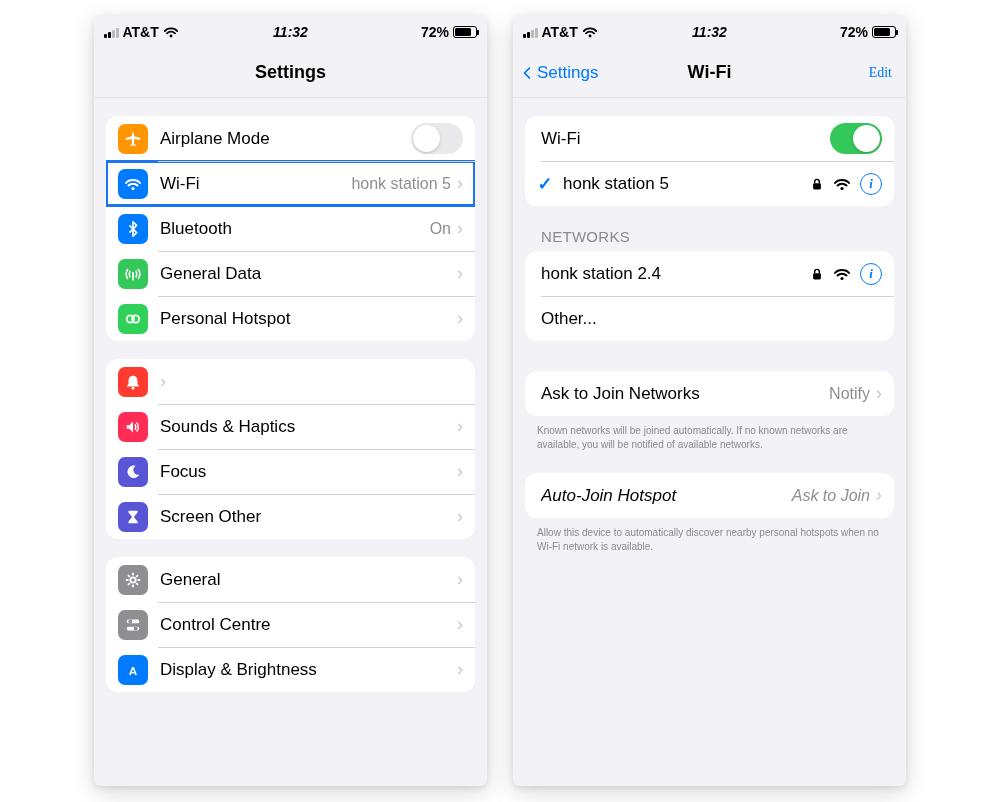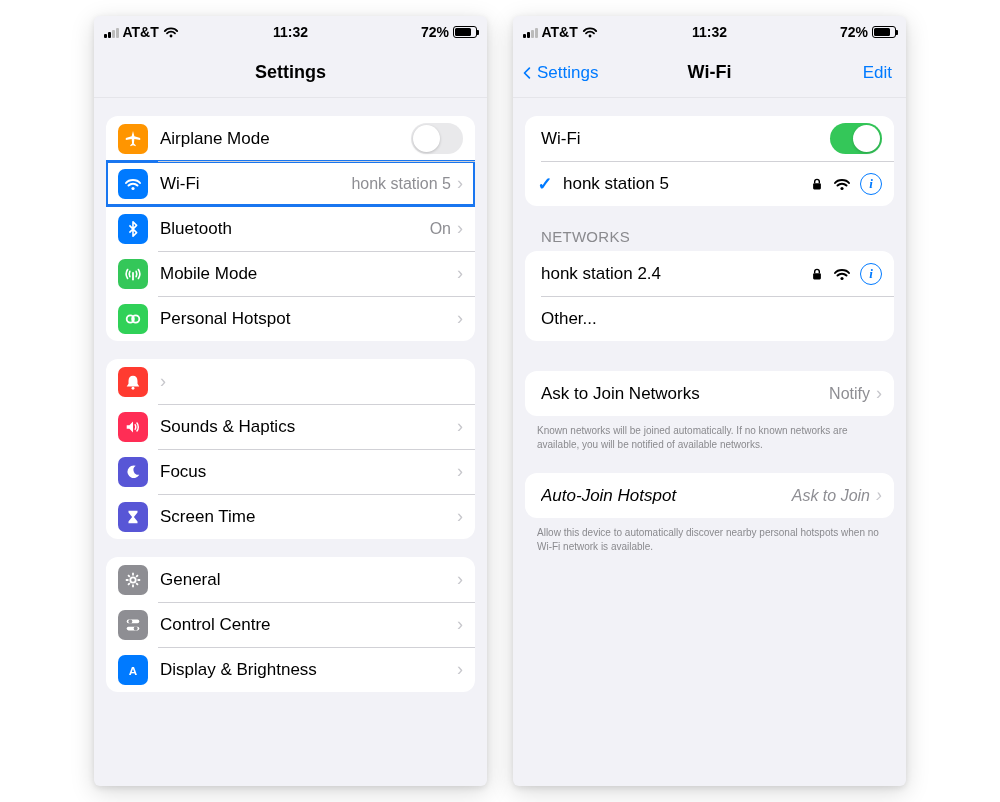--- a/index.html
+++ b/index.html
@@ -12,35 +12,35 @@
     border-radius: 6px;
     box-shadow: 0 6px 25px rgba(0,0,0,0.15), 0 2px 6px rgba(0,0,0,0.1);
     overflow: hidden;
     position: relative;
     display: flex; flex-direction: column;
   }
 
   
   .statusbar { height: 32px; display:flex; align-items:center; justify-content:space-between; padding: 0 10px; font-size:14px; font-weight:600; background:#f2f2f7; }
   .sb-left, .sb-right { display:flex; align-items:center; gap:4px; }
-  .sb-center { position:absolute; left:0; right:0; text-align:center; pointer-events:none; font-weight:600; font-size:14px;}
+  .sb-center { position:absolute; left:0; right:0; text-align:center; pointer-events:none; font-weight:600; font-size:14px;font-style:italic;}
   .sig-bars { display:flex; align-items:flex-end; gap:1.5px; height:11px; }
   .sig-bars span { width:2.5px; background:#000; border-radius:1px; }
   .sig-bars span:nth-child(1){height:4px;} .sig-bars span:nth-child(2){height:6px;}
   .sig-bars span:nth-child(3){height:8px; background:#bbb;} .sig-bars span:nth-child(4){height:10px; background:#bbb;}
   .battery { display:inline-flex; align-items:center; gap:2px; }
   .battery .shell { width:24px; height:12px; border:1px solid #000; border-radius:3px; position:relative; }
   .battery .shell::after{content:''; position:absolute; right:-3px; top:3px; width:2px; height:5px; background:#000; border-radius:0 1px 1px 0;}
   .battery .fill { position:absolute; left:1px; top:1px; bottom:1px; width:72%; background:#000; border-radius:1.5px;}
 
   
   .navbar { height:50px; display:flex; align-items:center; justify-content:center; position:relative; background:#f2f2f7; border-bottom:0.5px solid rgba(0,0,0,0.05);}
   .nav-title { font-size:18px; font-weight:600; }
   .nav-back { position:absolute; left:8px; display:flex; align-items:center; color:#007aff; font-size:17px; gap:2px;}
-  .nav-edit { position:absolute; right:14px; color:#007aff; font-size:17px; }
+  .nav-edit { position:absolute; right:14px; color:#007aff; font-size:14px;font-family:Liberation Serif, serif; }
 
   .scroll { flex:1; overflow:hidden; padding-bottom:16px; }
 
   
   .group { margin: 18px 12px 0 12px; background:#fff; border-radius:12px; overflow:hidden; }
   .row { display:flex; align-items:center; min-height:45px; padding: 6px 12px 6px 12px; position:relative; }
   .row + .row::before { content:''; position:absolute; left:52px; right:0; top:0; height:0.5px; background:#d1d1d6; }
   .row.no-icon + .row::before { left:16px; }
   .row .icon { width:30px; height:30px; border-radius:7px; margin-right:12px; display:flex; align-items:center; justify-content:center; flex-shrink:0; }
   .row .label { font-size:17px; color:#000; flex:1; white-space:nowrap; overflow:hidden; text-overflow:ellipsis;}
@@ -159,21 +159,21 @@
             <svg width="18" height="18" viewBox="0 0 20 20">
                 <g stroke="#fff" stroke-width="1.8" fill="none" stroke-linecap="round">
                   <path d="M4 5 C 2 8 2 12 4 15"></path>
                   <path d="M16 5 C 18 8 18 12 16 15"></path>
                   <path d="M6.5 7 C 5.5 9 5.5 11 6.5 13"></path>
                   <path d="M13.5 7 C 14.5 9 14.5 11 13.5 13"></path>
                 </g>
                 <rect x="9" y="8" width="2" height="9" fill="#fff"></rect>
               </svg>
           </div>
-          <div class="label">Mobile Mode</div>
+          <div class="label">General Data</div>
           <div class="chev">›</div>
         </div>
         <div class="row">
           <div class="icon ic-green2">
             <svg width="18" height="18" viewBox="0 0 20 20">
                 <g fill="none" stroke="#fff" stroke-width="2">
                   <circle cx="7" cy="10" r="4"></circle>
                   <circle cx="13" cy="10" r="4"></circle>
                 </g>
               </svg>
@@ -211,21 +211,21 @@
           </div>
           <div class="label">Focus</div>
           <div class="chev">›</div>
         </div>
         <div class="row">
           <div class="icon ic-indigo">
             <svg width="18" height="18" viewBox="0 0 20 20">
                 <path fill="#fff" d="M5 3 H15 V5 L11 10 L15 15 V17 H5 V15 L9 10 L5 5 Z"></path>
               </svg>
           </div>
-          <div class="label">Screen Time</div>
+          <div class="label">Screen Other</div>
           <div class="chev">›</div>
         </div>
       </div>
 
       <div class="group">
         <div class="row">
           <div class="icon ic-gray">
             <svg width="18" height="18" viewBox="0 0 20 20">
                 <circle cx="10" cy="10" r="3" fill="none" stroke="#fff" stroke-width="2"></circle>
                 <g stroke="#fff" stroke-width="2">

